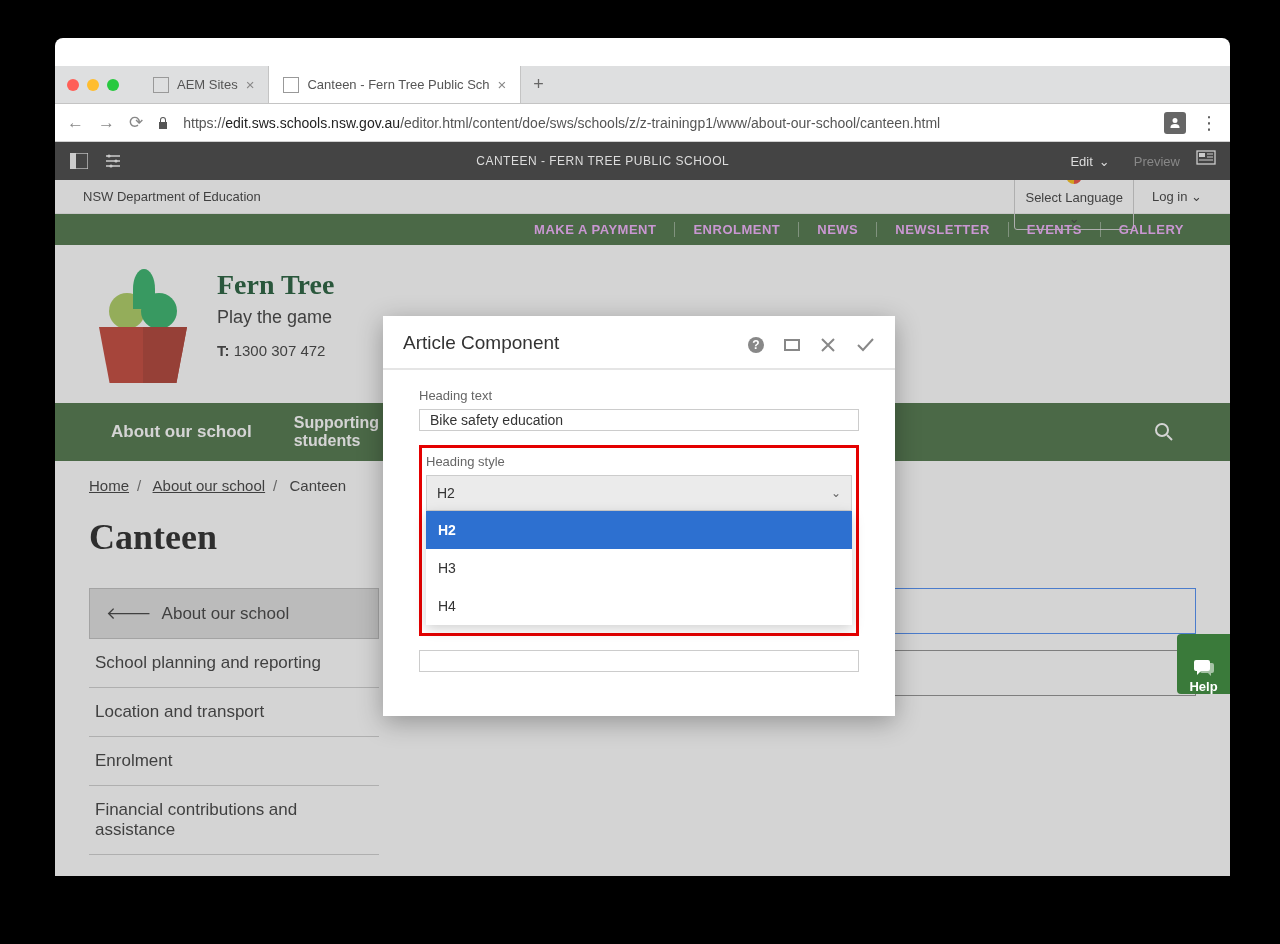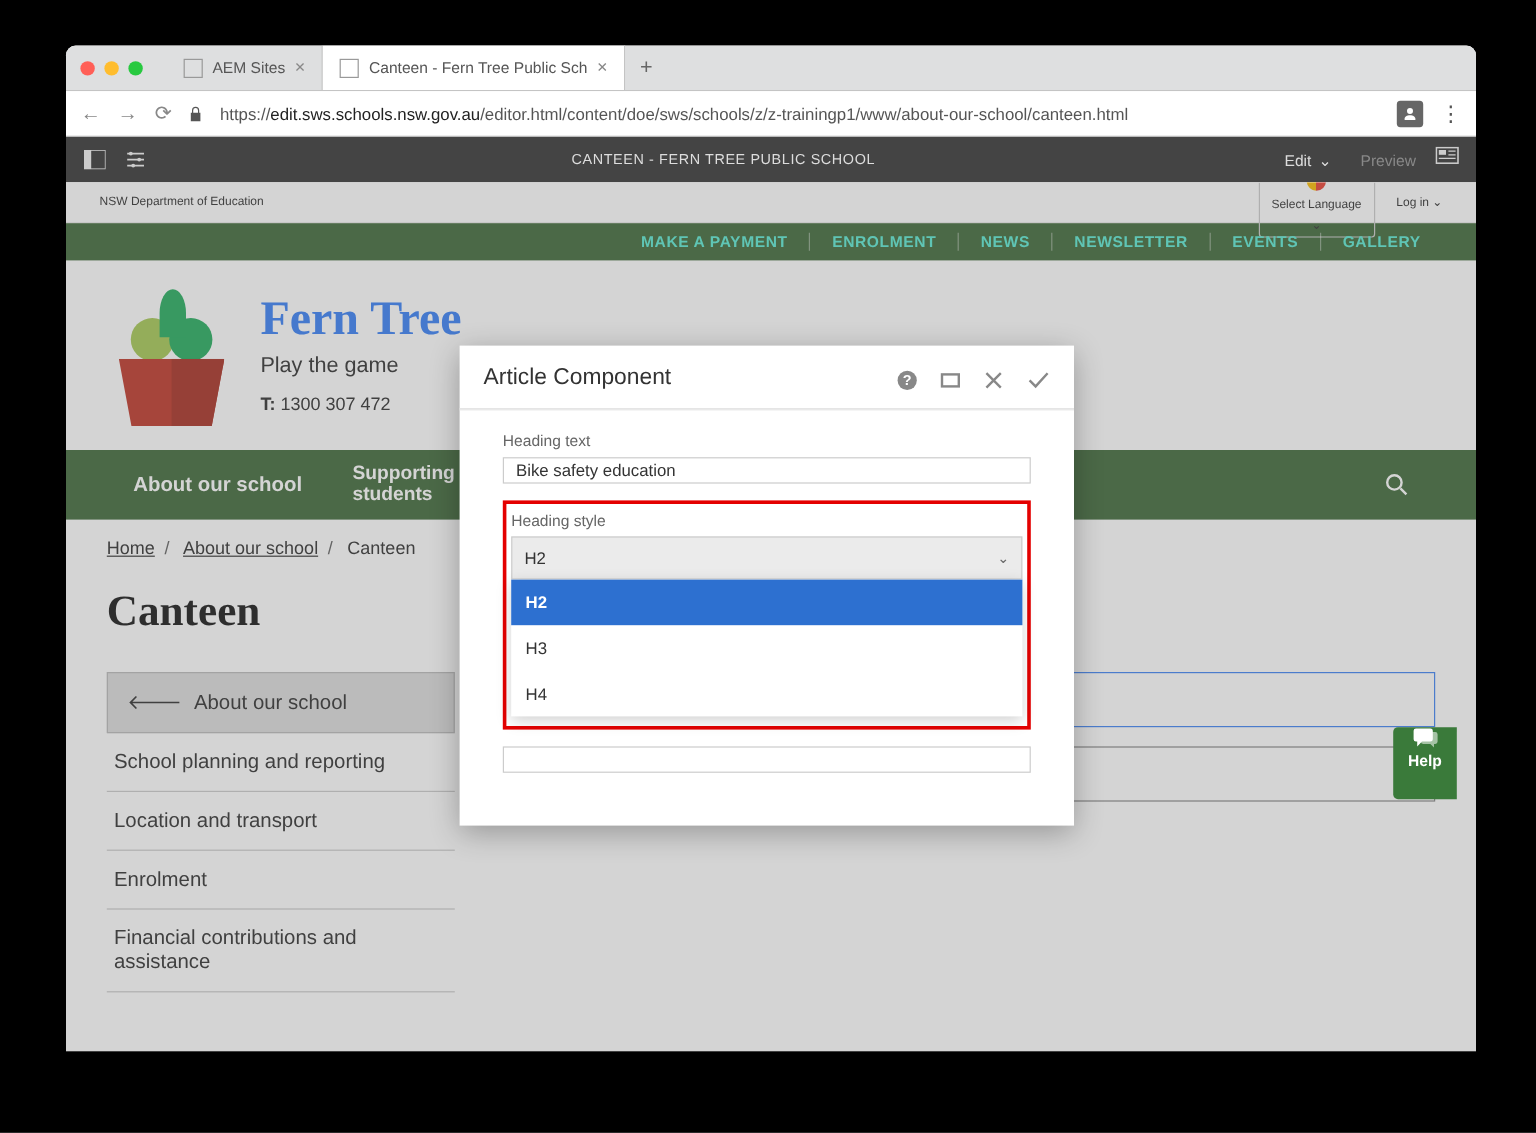--- a/index.html
+++ b/index.html
@@ -1,18 +1,18 @@
 <!DOCTYPE html>
 <html><head>
 <meta charset="utf-8">
 <style>
 * { margin:0; padding:0; box-sizing:border-box; font-family:-apple-system,BlinkMacSystemFont,"Segoe UI",Arial,sans-serif; }
 body { background:#000; width:1280px; height:944px; overflow:hidden; }
 .window { position:absolute; left:55px; top:38px; width:1175px; height:838px; background:#fff; border-radius:8px 8px 0 0; overflow:hidden; box-shadow:0 10px 40px rgba(0,0,0,.5); }
-.titlebar { height:38px; background:#dedfe0; display:flex; align-items:center; padding:0 12px; border-bottom:1px solid #c4c4c4; }
+.titlebar { height:38px; background:#dedfe0; display:flex; align-items:center; padding:0 12px; border-bottom:1px solid #c4c4c4;margin-top:28px; }
 .traffic { display:flex; gap:8px; margin-right:20px; }
 .traffic span { width:12px; height:12px; border-radius:50%; }
 .t-red{background:#ff5f57;} .t-yel{background:#ffbd2e;} .t-grn{background:#28c940;}
 .tab { display:flex; align-items:center; gap:8px; padding:6px 14px; font-size:13px; color:#555; border-right:1px solid #c4c4c4; height:100%; }
 .tab.active { background:#fff; }
 .tab .favicon { width:16px; height:16px; border:1px solid #999; }
 .tab .close { color:#888; font-size:15px; cursor:pointer; }
 .newtab { padding:0 12px; color:#666; font-size:18px; cursor:pointer; }
 .urlbar { height:38px; background:#fff; display:flex; align-items:center; padding:0 12px; gap:14px; border-bottom:1px solid #d0d0d0; }
 .urlbar .navbtn { color:#888; font-size:17px; cursor:pointer; }
@@ -23,35 +23,35 @@
 .urlbar .more { color:#555; font-size:18px; cursor:pointer; }
 .aem-top { height:38px; background:#444; display:flex; align-items:center; padding:0 12px; color:#ddd; font-size:12px; }
 .aem-top .iconbtn { width:24px; height:24px; display:flex; align-items:center; justify-content:center; margin-right:10px; cursor:pointer; }
 .aem-top .title { flex:1; text-align:center; letter-spacing:.5px; }
 .aem-top .edit { display:flex; align-items:center; gap:6px; font-size:13px; margin-right:24px; cursor:pointer; }
 .aem-top .preview { color:#888; font-size:13px; margin-right:16px; cursor:pointer; }
 .aem-top .prp { width:22px; height:22px; }
 .page-wrap { position:relative; height:calc(100% - 114px); overflow:hidden; }
 .overlay-grey { position:absolute; inset:0; background:rgba(100,100,100,.28); z-index:5; pointer-events:none; }
 .page { position:absolute; inset:0; background:#fff; }
-.utilbar { height:34px; background:#fff; display:flex; align-items:center; justify-content:space-between; padding:0 28px; font-size:10px; color:#333; border-bottom:1px solid #eee; }
+.utilbar { height:34px; background:#fff; display:flex; align-items:center; justify-content:space-between; padding:0 28px; font-size:13px; color:#333; border-bottom:1px solid #eee; }
 .utilbar .right { display:flex; align-items:center; gap:18px; }
 .langbox { display:flex; align-items:center; gap:6px; border:1px solid #ccc; padding:3px 10px; border-radius:3px;flex-direction:column; }
 .langbox .g { width:16px; height:16px; background:conic-gradient(#4285f4 0 25%,#ea4335 0 50%,#fbbc05 0 75%,#34a853 0); border-radius:50%; }
 .greennav { background:#426b3c; display:flex; justify-content:flex-end; padding:8px 28px; gap:0; }
-.greennav a { color:#5eead4; font-size:13px; font-weight:600; letter-spacing:.5px; padding:0 18px; border-right:1px solid rgba(255,255,255,.4); }
+.greennav a { color:#f0abfc; font-size:13px; font-weight:600; letter-spacing:.5px; padding:0 18px; border-right:1px solid rgba(255,255,255,.4); }
 .greennav a:last-child{border:none;}
 .header { display:flex; align-items:flex-start; padding:24px 44px 20px; gap:30px; }
 .logo { width:88px; height:114px; position:relative; }
 .logo .pot{ position:absolute; bottom:0; width:88px; height:56px; background:#c0392b; clip-path:polygon(0 0,100% 0,88% 100%,12% 100%); }
 .logo .pot::after{content:"";position:absolute;right:0;top:0;width:50%;height:100%;background:#a93226;}
 .logo .leaf1{position:absolute;top:0;left:34px;width:22px;height:40px;background:#27ae60;border-radius:50% 50% 0 0;}
 .logo .leaf2{position:absolute;top:24px;left:10px;width:36px;height:36px;background:#a7c957;border-radius:50%;}
 .logo .leaf3{position:absolute;top:24px;right:10px;width:36px;height:36px;background:#27ae60;border-radius:50%;}
-.header h1 { font-family:Georgia,serif; font-size:40px; font-weight:700; color:#3b82f6; }
+.header h1 { font-family:Georgia,serif; font-size:28px; font-weight:700; color:#14532d; }
 .header .tag { font-size:18px; color:#333; margin-top:6px; }
 .header .phone { font-size:15px; margin-top:14px; color:#333; }
 .mainnav { background:#426b3c; display:flex; align-items:center; padding:0 56px; height:58px; color:#fff; gap:42px; }
 .mainnav .item { font-size:17px; font-weight:600; }
 .mainnav .item.multi { line-height:1.15; font-size:16px; }
 .mainnav .search { margin-left:auto; font-size:18px; }
 .crumbs { padding:16px 34px; font-size:15px; color:#333; }
 .crumbs a { color:#333; text-decoration:underline; }
 .crumbs .sep{ margin:0 8px; color:#666; }
 .pagetitle { font-family:Georgia,serif; font-size:36px; font-weight:700; color:#1a1a1a; padding:6px 34px 22px; }
@@ -72,21 +72,21 @@
 .dlg-tabs .tb.active { color:#2680eb; border-bottom:2px solid #2680eb; }
 .dlg-body { padding:18px 36px 30px; }
 .fld-label { font-size:13px; color:#666; margin-bottom:6px; }
 .fld-input { width:100%; border:1px solid #ccc; padding:2px 10px; font-size:14px; color:#333; margin-bottom:14px; }
 .redbox { border:3px solid #e40000; padding:4px 4px 8px; margin-bottom:14px; }
 .sel { border:1px solid #ccc; background:#ebebeb; padding:9px 10px; font-size:14px; color:#333; display:flex; justify-content:space-between; align-items:center; margin-bottom:0; }
 .sel .chev { color:#666; font-size:12px; }
 .opts { background:#fff; box-shadow:0 4px 12px rgba(0,0,0,.18); }
 .opt { padding:11px 12px; font-size:14px; color:#333; cursor:pointer; }
 .opt.sel-on { background:#2d70d0; color:#fff; font-weight:600; }
-.help-fab { position:absolute; right:16px; top:454px; z-index:30; width:53px; height:60px; background:#3a7a3a; color:#fff; display:flex; flex-direction:column; align-items:center; justify-content:flex-start; font-size:13px; font-weight:600; cursor:pointer; border-radius:4px 0 0 4px; }
+.help-fab { position:absolute; right:0; top:454px; z-index:30; width:53px; height:60px; background:#3a7a3a; color:#fff; display:flex; flex-direction:column; align-items:center; justify-content:flex-end; font-size:13px; font-weight:600; cursor:pointer; border-radius:4px 0 0 4px; }
 .help-fab .bub { font-size:18px; margin-bottom:2px; }
 svg{display:block;}
 </style>
 </head>
 <body>
 
 <div class="window">
 
   <div class="titlebar">
     <div class="traffic">

